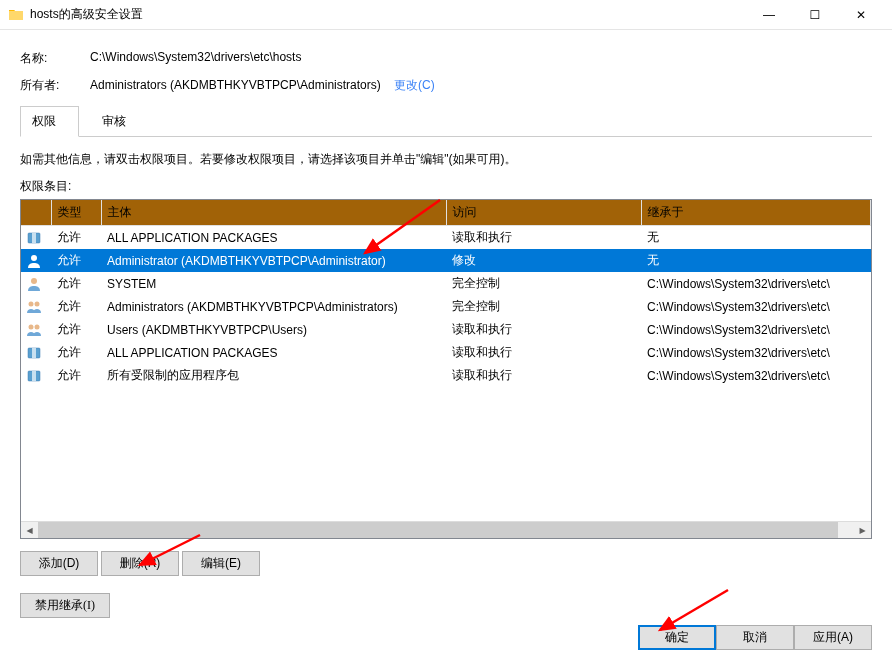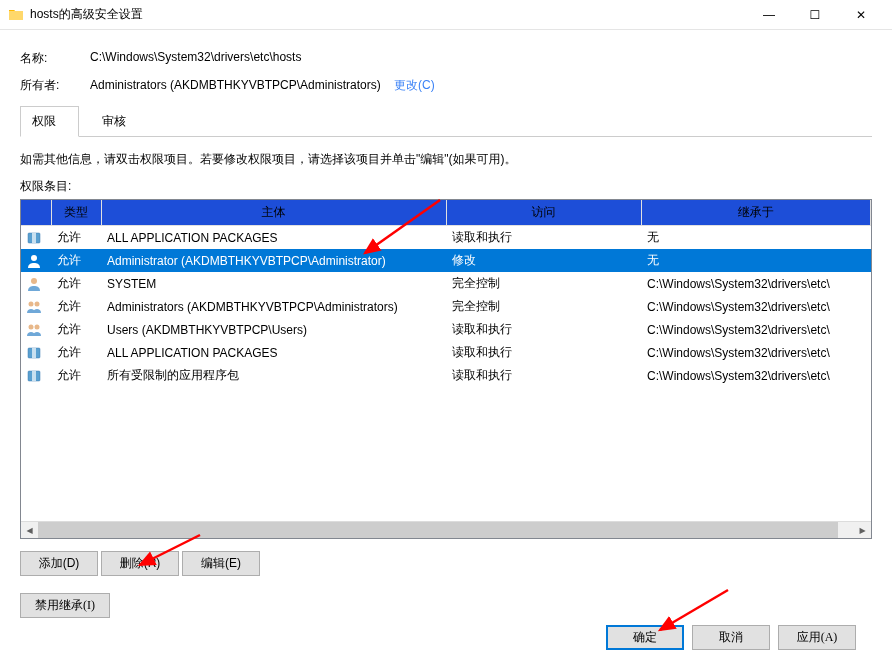--- a/index.html
+++ b/index.html
@@ -20,41 +20,41 @@
     
     .tabs { display: flex; margin-top: 12px; border-bottom: 1px solid #ccc; }
     .tab { padding: 6px 22px; cursor: pointer; background: #fff; border: 1px solid transparent; border-bottom: none; position: relative; }
     .tab.active { border: 1px solid #ccc; border-bottom: 1px solid #fff; margin-bottom: -1px; padding-left: 11px; }
     
     .instruction { margin: 14px 0 10px 0; }
     .section-label { margin-bottom: 4px; }
     
     .table-container { border: 1px solid #828790; height: 340px; position: relative; overflow: hidden; }
     .table { width: 100%; border-collapse: collapse; }
-    .table th { text-align: center; font-weight: normal; padding: 4px 6px; background: #1d4ed8; border-right: 1px solid #e0e0e0; border-bottom: 1px solid #e0e0e0; }
+    .table th { text-align: left; font-weight: normal; padding: 4px 6px; background: #a16207; border-right: 1px solid #e0e0e0; border-bottom: 1px solid #e0e0e0; }
     .table th:first-child { width: 30px; padding: 4px 2px; }
     .table th.type-col { width: 50px; }
     .table th.principal-col { width: 345px; }
     .table th.access-col { width: 195px; font-family: Liberation Serif, serif; }
     .table td { padding: 3px 6px; white-space: nowrap; }
     .table tr.selected td { background: #0078d7; color: #fff; }
     .icon-cell { padding: 3px 4px !important; width: 30px; }
     .scrollbar-h { position: absolute; bottom: 0; left: 0; right: 0; height: 17px; background: #f0f0f0; border-top: 1px solid #dcdcdc; display: flex; align-items: center; }
     .scroll-arrow { width: 17px; height: 17px; display: flex; align-items: center; justify-content: center; cursor: pointer; color: #606060; font-size: 8px; }
     .scroll-track { flex: 1; height: 100%; position: relative; }
     .scroll-thumb { height: 100%; background: #cdcdcd; }
     
     .user-icon { display: inline-block; width: 18px; height: 16px; vertical-align: middle; }
     
     .button-row { margin-top: 12px; display: flex; gap: 3px; }
     .button-row2 { margin-top: 17px; font-family: Liberation Serif, serif; }
     .btn { padding: 3px 14px; min-width: 78px; background: #e1e1e1; border: 1px solid #adadad; cursor: pointer; font-size: 12px; font-family: inherit; }
     .btn.primary { border: 2px solid #0078d7; padding: 2px 13px; }
     
-    .footer-buttons { position: absolute; bottom: 14px; right: 36px; display: flex; gap: 8px; font-family: Liberation Serif, serif; }
+    .footer-buttons { position: absolute; bottom: 14px; right: 20px; display: flex; gap: 0; }
     
     .arrow { position: absolute; pointer-events: none; }
   </style>
 </head>
 <body>
 
 <div class="titlebar">
   <svg class="titlebar-icon" viewBox="0 0 16 16">
       <path fill="#ffd86b" d="M1 3h5l1 1h8v9H1z"></path>
       <path fill="#ffb900" d="M1 3h5l1 1H1z"></path>

